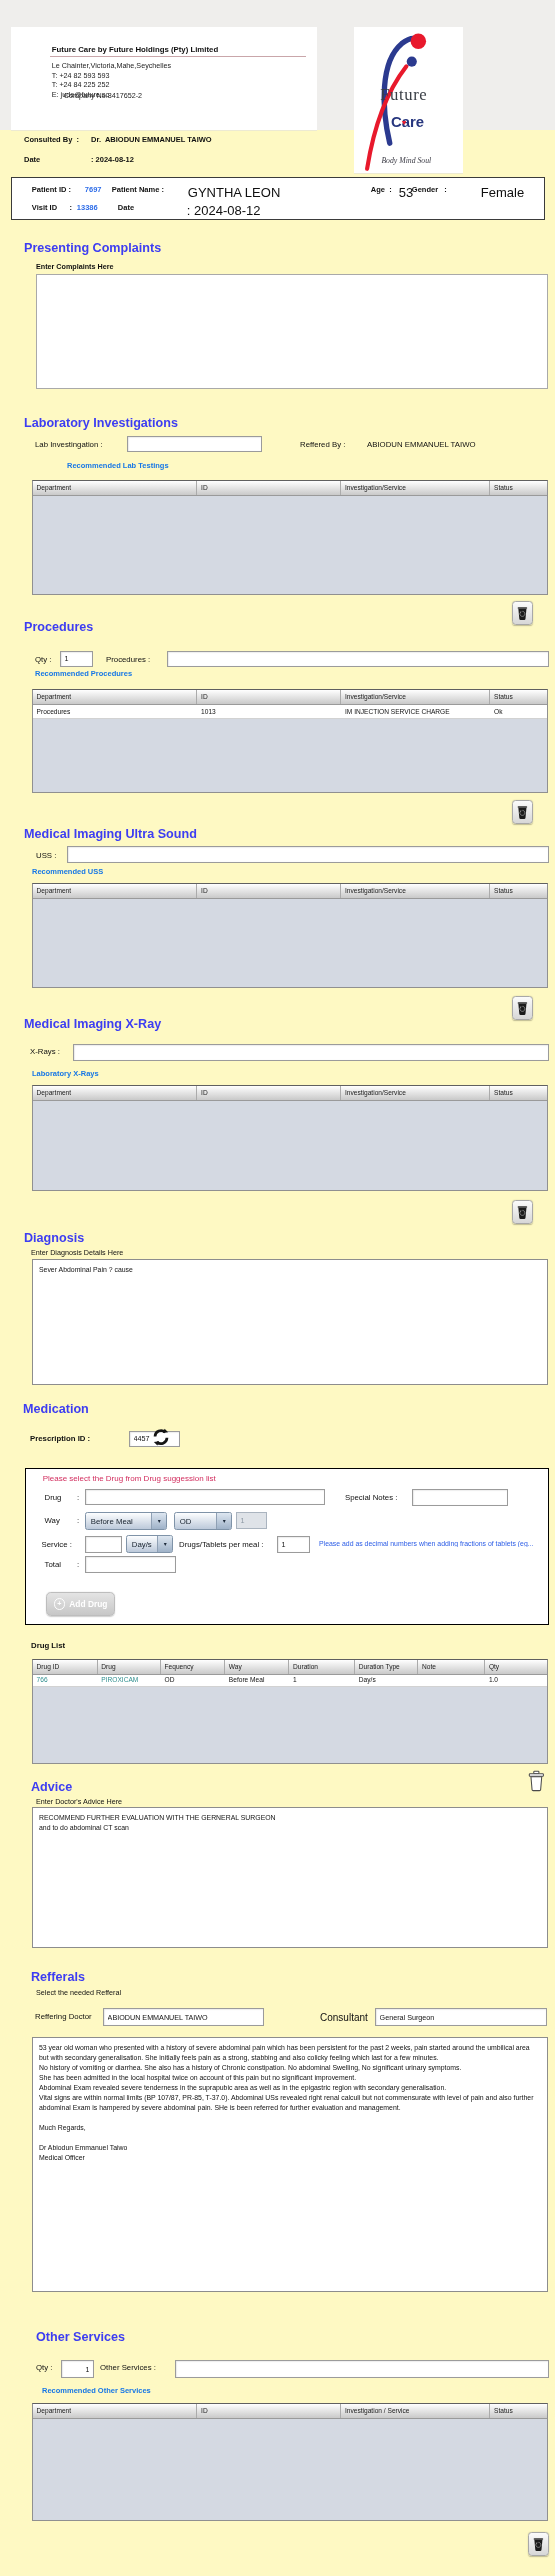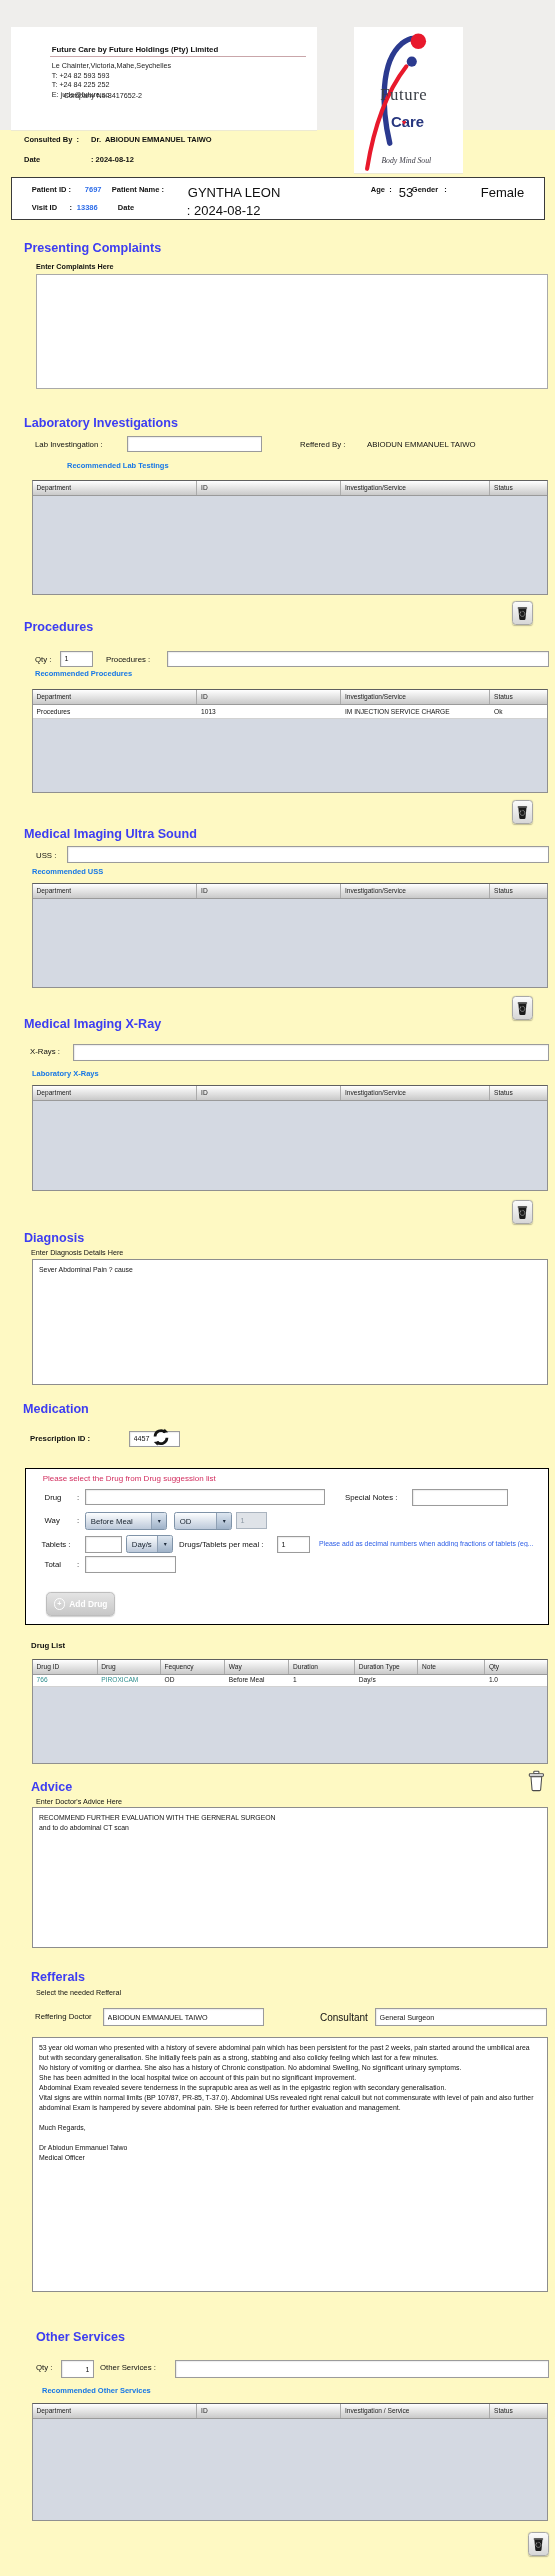--- a/index.html
+++ b/index.html
@@ -217,21 +217,21 @@
     <div class="dd" style="left:59px;top:43px;width:82px;">
       <span>Before Meal</span>
       <span class="ddbtn">▼</span>
     </div>
     <div class="dd" style="left:148px;top:43px;width:58px;">
       <span>OD</span>
       <span class="ddbtn">▼</span>
     </div>
     <input class="tin dis" style="left: 210px; top: 43px; width: 31px; height: 16.7px;" value="1">
 
-    <span class="mlbl" style="left:15.5px;top:71px;">Tablets :</span>
+    <span class="mlbl" style="left:15.5px;top:71px;">Service :</span>
     <input class="tin" style="left: 59px; top: 67px; width: 37px; height: 16.7px;" value="">
     <div class="dd" style="left:100px;top:66px;width:47px;">
       <span>Day/s</span>
       <span class="ddbtn">▼</span>
     </div>
     <span class="mlbl" style="left:153px;top:71px;">Drugs/Tablets per meal :</span>
     <input class="tin" style="left: 251px; top: 67px; width: 33px; height: 16.7px;" value="1">
     <span class="note" style="left:293px;top:71px;">Please add as decimal numbers when adding fractions of tablets (eg...</span>
 
     <span class="mlbl" style="left:18.5px;top:91px;">Total</span>

